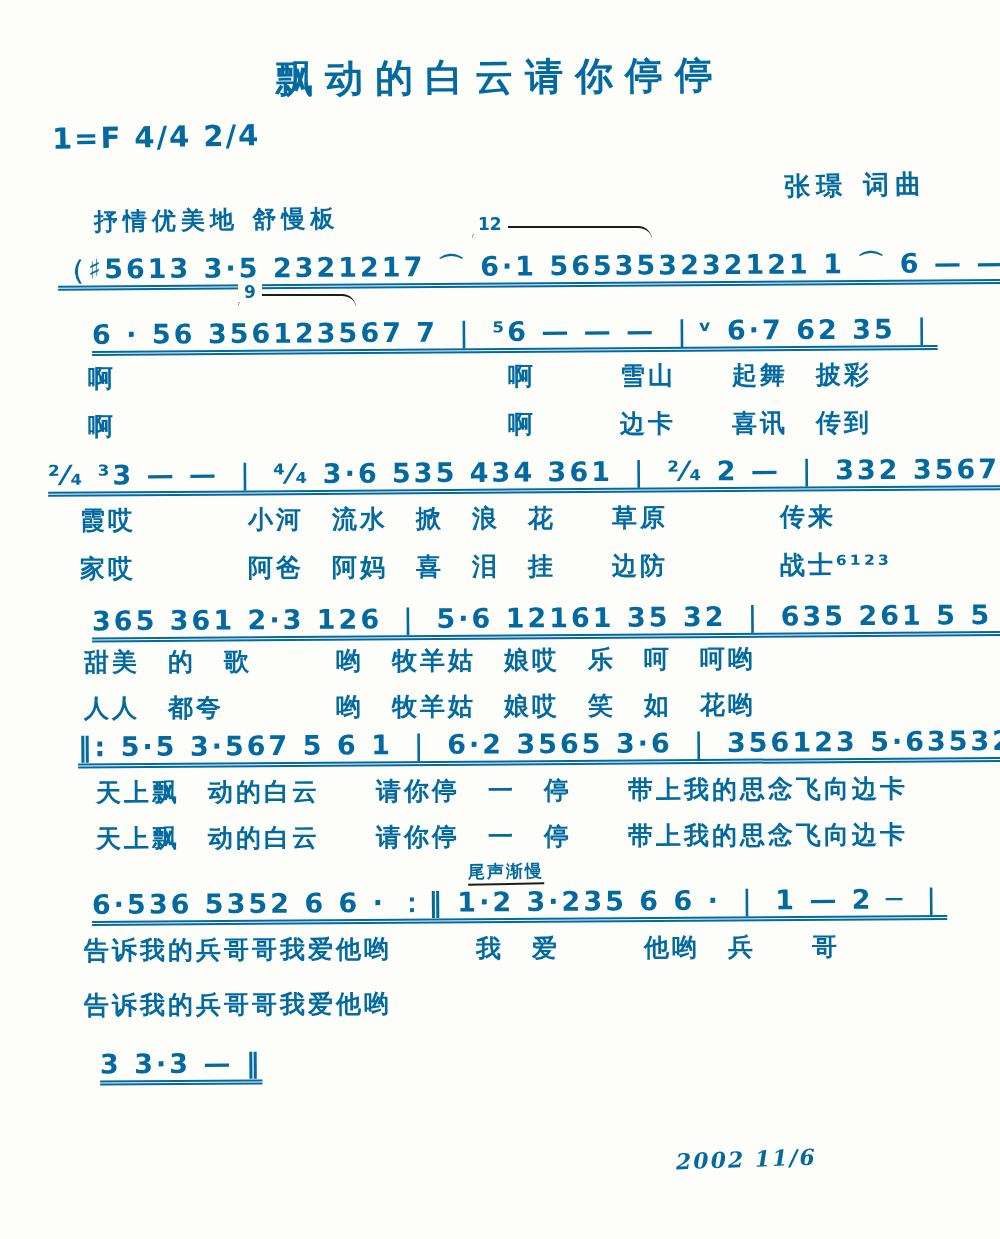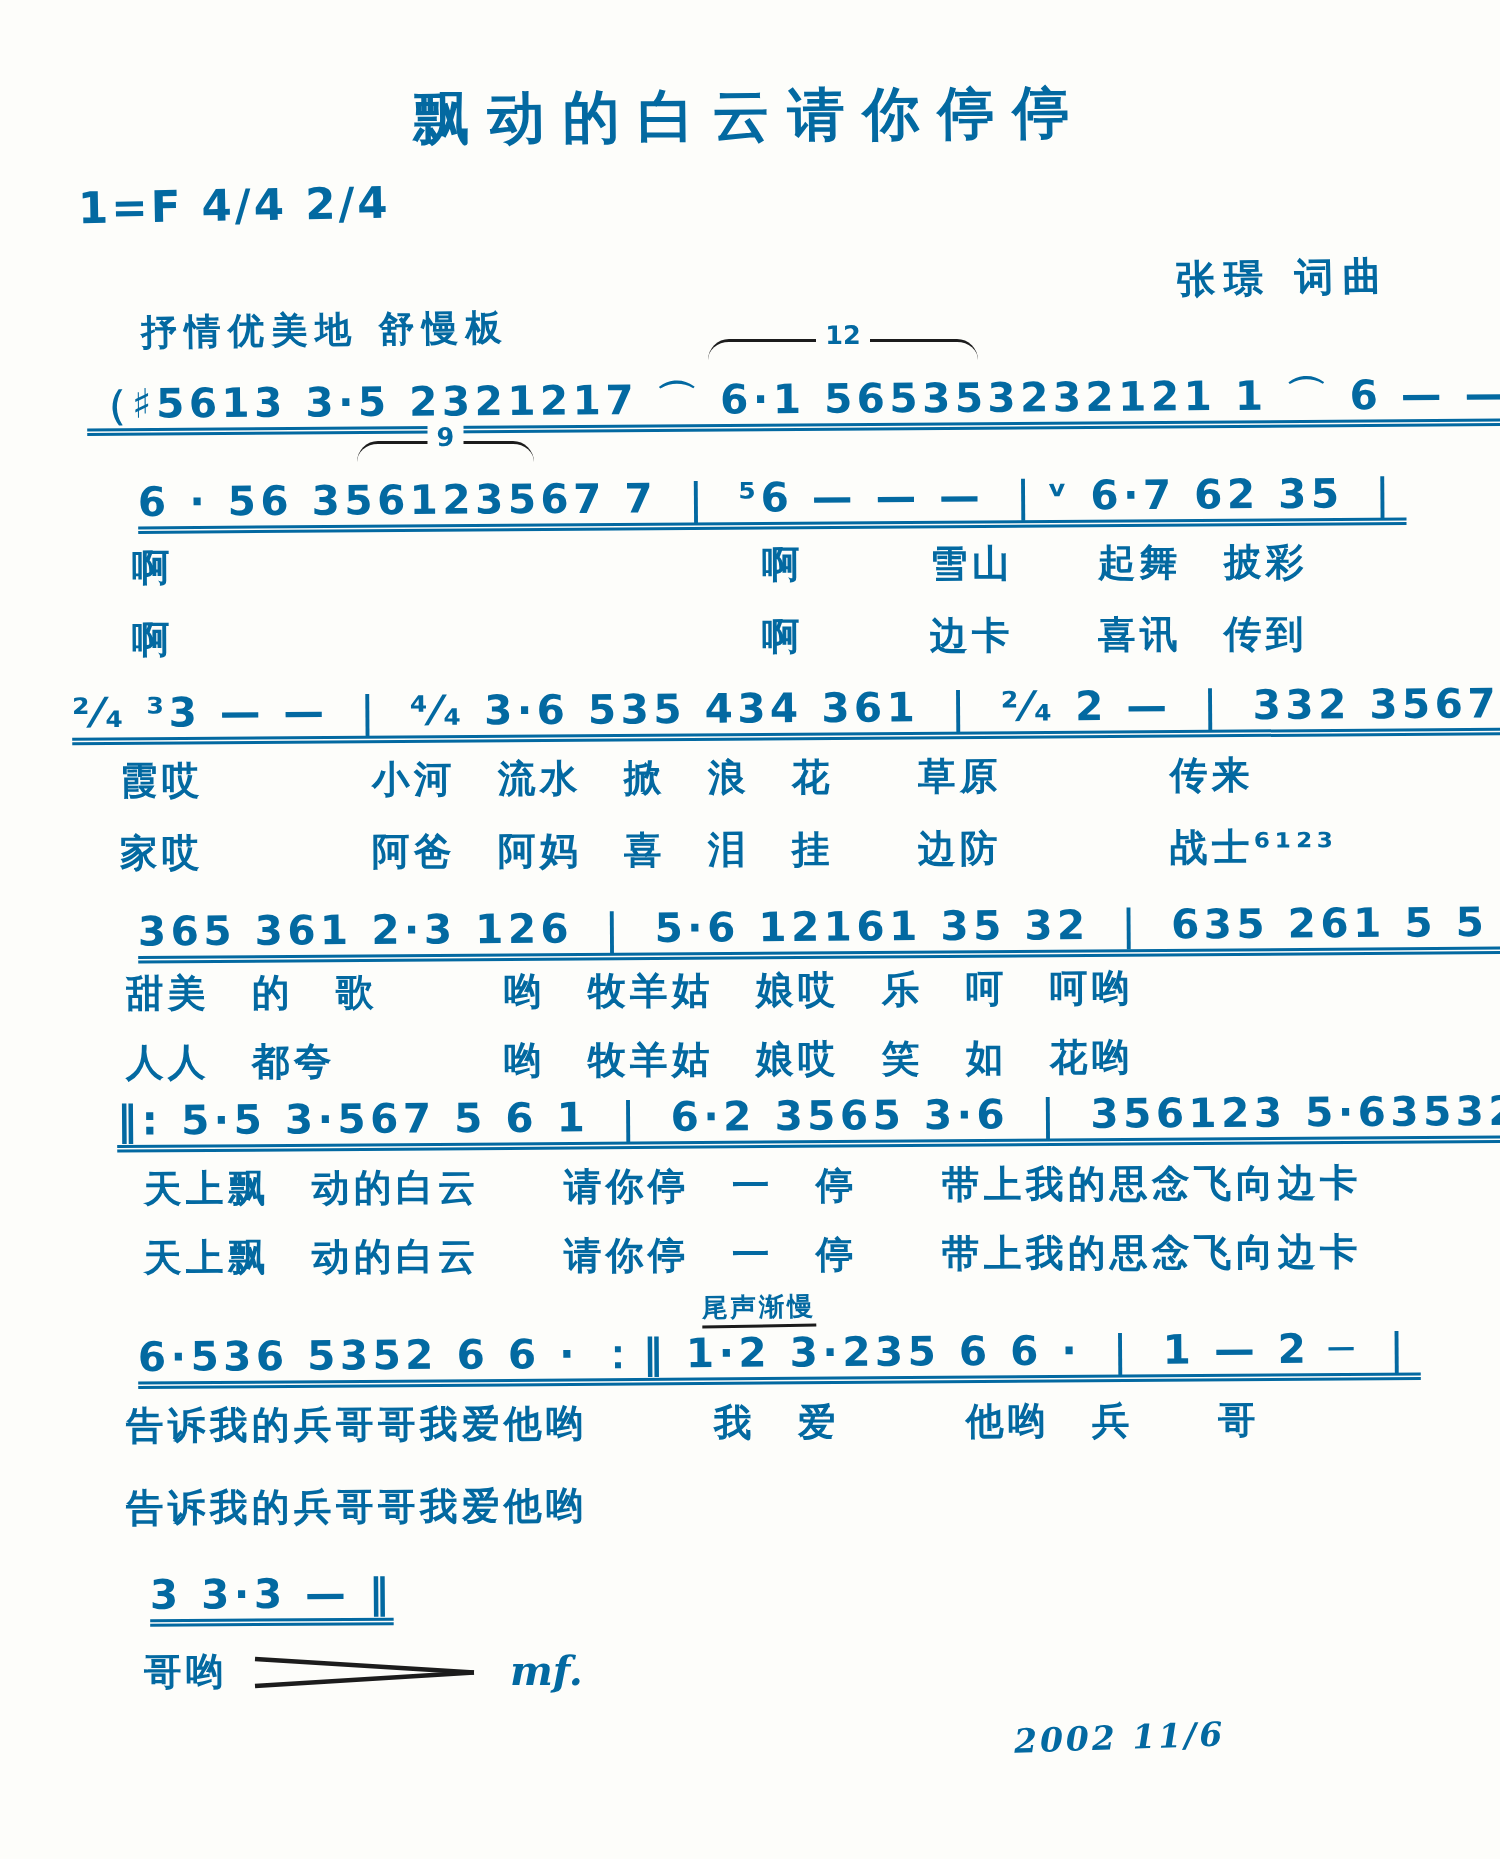--- a/index.html
+++ b/index.html
@@ -40,21 +40,21 @@
     transform:rotate(-0.4deg);
   }
   .lyric{
     font-size:25px;font-weight:bold;letter-spacing:3px;
     white-space:pre;
     transform:rotate(-0.3deg);
   }
   .tuplet{
     border-top:2.5px solid #1c1c1c;
     border-radius:100px 100px 0 0;
-    height:12px;text-align:center;
+    height:12px;text-align:left;
   }
   .tuplet .num{
     position:relative;top:-14px;
     display:inline-block;
     padding:0 6px;
     background:#fdfdfa;
     font-size:17px;font-weight:bold;
   }
   .coda-label{
     font-size:17px;font-weight:bold;letter-spacing:2px;
@@ -110,24 +110,16 @@
   <div class="abs lyric" style="top:774px;left:96px;">天上飘　动的白云　　请你停　一　停　　带上我的思念飞向边卡</div>
   <div class="abs lyric" style="top:820px;left:96px;">天上飘　动的白云　　请你停　一　停　　带上我的思念飞向边卡</div>
 
   <div class="abs coda-label" style="top:860px;left:468px;">尾声渐慢</div>
   <div class="abs notation" style="top:884px;left:92px;">6·536 5352 6 6 · ：‖ 1·2 3·235 6 6 · ｜ 1 — 2 ─ ｜</div>
   <div class="abs lyric" style="top:932px;left:84px;">告诉我的兵哥哥我爱他哟　　　我　爱　　　他哟　兵　　哥</div>
   <div class="abs lyric" style="top:988px;left:84px;">告诉我的兵哥哥我爱他哟</div>
 
   <div class="abs notation" style="top:1048px;left:100px;">3 3·3 — ‖</div>
 
-  <div class="abs final-row" style="top:1098px;left:96px;">
-    <span class="lyric">哥哟</span>
-    <svg width="160" height="26" viewBox="0 0 160 26">
-      <line x1="4" y1="4" x2="150" y2="13" stroke="#1c1c1c" stroke-width="3"></line>
-      <line x1="4" y1="22" x2="150" y2="13" stroke="#1c1c1c" stroke-width="3"></line>
-    </svg>
-    <span class="dyn">mf.</span>
-  </div>
 
   <div class="abs date-sig" style="top:1146px;left:676px;">2002 11/6</div>
 
 </div>
 
 </body></html>

